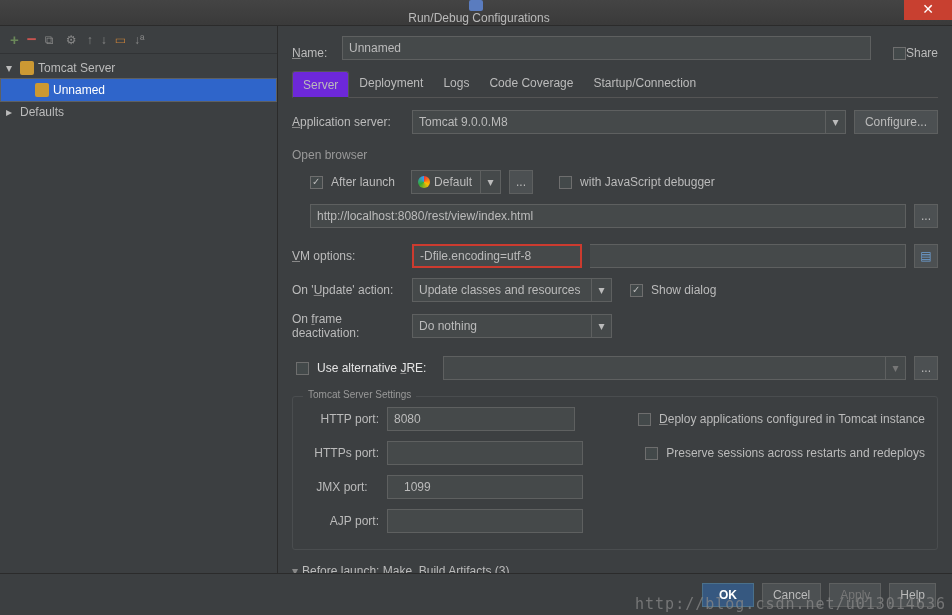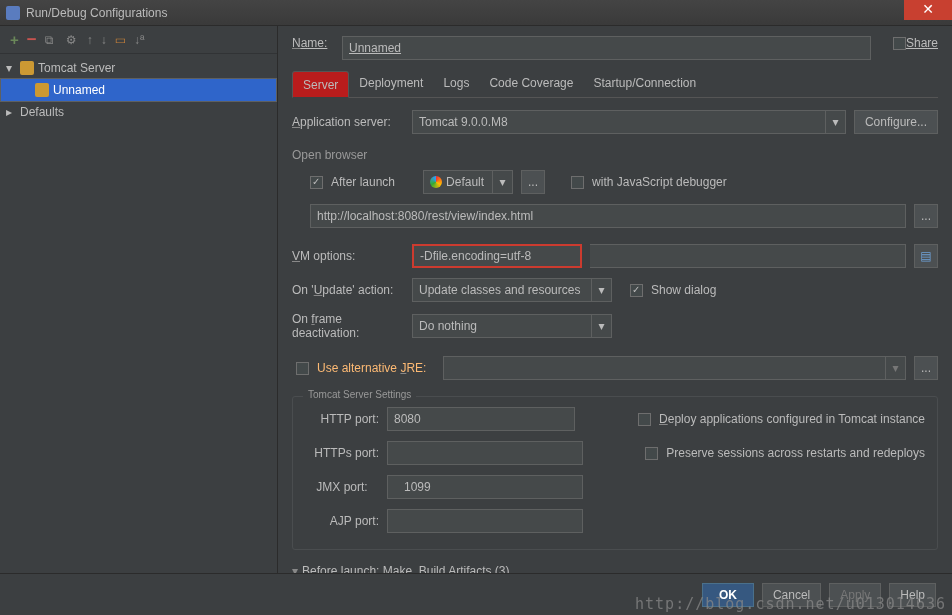--- a/index.html
+++ b/index.html
@@ -1,42 +1,42 @@
 <!DOCTYPE html>
 <html><head>
 <meta charset="utf-8">
 <style>
 * { box-sizing: border-box; margin: 0; padding: 0; font-family: "Segoe UI", Tahoma, sans-serif; font-size: 12px; }
 body { background: #3c3f41; color: #bbbbbb; width: 952px; height: 615px; overflow: hidden; position: relative; }
-.titlebar { height: 26px; background: linear-gradient(#444, #3a3a3a); display: flex; align-items: center; padding-left: 6px; border-bottom: 1px solid #2b2b2b; position: relative; }
+.titlebar { height: 26px; background: linear-gradient(#444, #3a3a3a); display: flex; align-items: center; padding-left: 6px; border-bottom: 1px solid #2b2b2b; position: relative; flex-direction: column; }
 .titlebar .ticon { width: 14px; height: 14px; background: #5a7cbf; margin-right: 6px; border-radius: 2px; }
 .titlebar .close { position:absolute; right:0; top:-2px; width:48px; height:22px; background:#c84030; display:flex; align-items:center; justify-content:center; color:#fff; font-size:14px; }
 .main { position:absolute; top:26px; bottom:42px; left:0; right:0; display:flex; }
 .sidebar { width:278px; background:#3c3f41; border-right:1px solid #2b2b2b; display:flex; flex-direction:column; }
 .toolbar { height:28px; display:flex; align-items:center; gap:8px; padding:0 10px; border-bottom:1px solid #313335; }
 .ticon2 { width:13px; height:13px; display:inline-block; }
 .plus { color:#6a8759; font-size:15px; font-weight:bold; }
 .minus { color:#c75450; font-size:17px; font-weight:bold; line-height:8px; }
 .grey { color:#888; }
 .tree { flex:1; padding-top:4px; font-size:12px; }
 .tree-row { display:flex; align-items:center; height:20px; padding-left:6px; gap:4px; cursor:pointer; }
 .tree-row.sel { background:#2f65ca; color:#fff; }
 .tree-row .arrow { width:10px; }
 .cat-icon { width:14px; height:14px; background:#cc9933; border-radius:2px; }
 .right { flex:1; display:flex; flex-direction:column; padding:10px 14px 0 14px; overflow:hidden; }
-.name-row { display:flex; align-items:flex-start; gap:10px; margin-bottom:10px;text-decoration:underline; }
+.name-row { display:flex; align-items:flex-end; gap:10px; margin-bottom:10px; }
 .name-row label { width:40px; }
 .txt { background:#45494a; border:1px solid #5e6060; color:#bbb; height:24px; padding:0 6px; }
 .name-input { flex:1; }
 .share { display:flex; align-items:center; margin-left:12px; }
 .chk { width:13px; height:13px; border:1px solid #6e6e6e; background:#43494a; display:inline-block; }
 .chk.on::after { content:"✓"; color:#bbb; font-size:10px; position:relative; top:-3px; left:1px; }
 .tabs { display:flex; border-bottom:1px solid #555; height:28px; margin-bottom:12px; }
 .tab { padding:6px 10px; cursor:pointer; color:#bbb; }
-.tab.active { border:1px solid #555; border-bottom:1px solid #3c3f41; border-radius:3px 3px 0 0; background:#b91c1c; position:relative; top:1px; }
+.tab.active { border:1px solid #555; border-bottom:1px solid #3c3f41; border-radius:3px 3px 0 0; background:#6d28d9; position:relative; top:1px; }
 .row { display:flex; align-items:center; margin-bottom:10px; gap:8px; }
 .lbl { width:112px; }
 .sel { background:#45494a; border:1px solid #5e6060; height:24px; display:flex; align-items:center; padding:0 6px; position:relative; }
 .sel .caret { position:absolute; right:0; top:0; width:20px; height:100%; border-left:1px solid #5e6060; display:flex; align-items:center; justify-content:center; }
 .btn { background:#4c5052; border:1px solid #5e6060; color:#bbb; height:24px; padding:0 10px; cursor:pointer; }
 .btn.small { width:24px; padding:0; text-align:center; }
 .fieldset-title { color:#999; margin-bottom:8px; margin-top:4px; }
 .indent { margin-left:18px; }
 .group { border:1px solid #4a4d4f; border-radius:3px; padding:10px 12px 6px; margin-top:6px; position:relative; }
 .group-title { position:absolute; top:-8px; left:10px; background:#3c3f41; padding:0 5px; color:#999; font-size:10px; }
@@ -110,21 +110,21 @@
         <span>Tomcat 9.0.0.M8</span>
         <span class="caret">▾</span>
       </div>
       <button class="btn">Configure...</button>
     </div>
 
     <div class="fieldset-title">Open browser</div>
     <div class="row indent">
       <span class="chk on"></span>
       <span>After launch</span>
-      <div class="sel" style="width:90px;margin-left:20px">
+      <div class="sel" style="width:90px;margin-left:8px">
         <span style="width:12px;height:12px;border-radius:50%;background:conic-gradient(#e33,#fb0,#3a3,#39f);margin-right:4px"></span>
         <span>Default</span>
         <span class="caret">▾</span>
       </div>
       <button class="btn small">...</button>
       <span style="width:10px"></span>
       <span class="chk"></span>
       <span>with JavaScript debugger</span>
     </div>
     <div class="row indent">
@@ -152,21 +152,21 @@
     <div class="row">
       <span class="lbl">On <u>f</u>rame deactivation:</span>
       <div class="sel" style="width:200px">
         <span>Do nothing</span>
         <span class="caret">▾</span>
       </div>
     </div>
 
     <div class="row" style="margin-top:6px">
       <span class="chk" style="margin-left:4px"></span>
-      <span style="width:118px;color:#fdba74">Use alternative <u>J</u>RE:</span>
+      <span style="width:118px;color:#e5e5e5">Use alternative <u>J</u>RE:</span>
       <div class="sel" style="flex:1;color:#777">
         <span class="caret">▾</span>
       </div>
       <button class="btn small">...</button>
     </div>
 
     <div class="group">
       <span class="group-title">Tomcat Server Settings</span>
       <div class="row">
         <span style="width:74px;text-align:right">HTTP port:</span>

